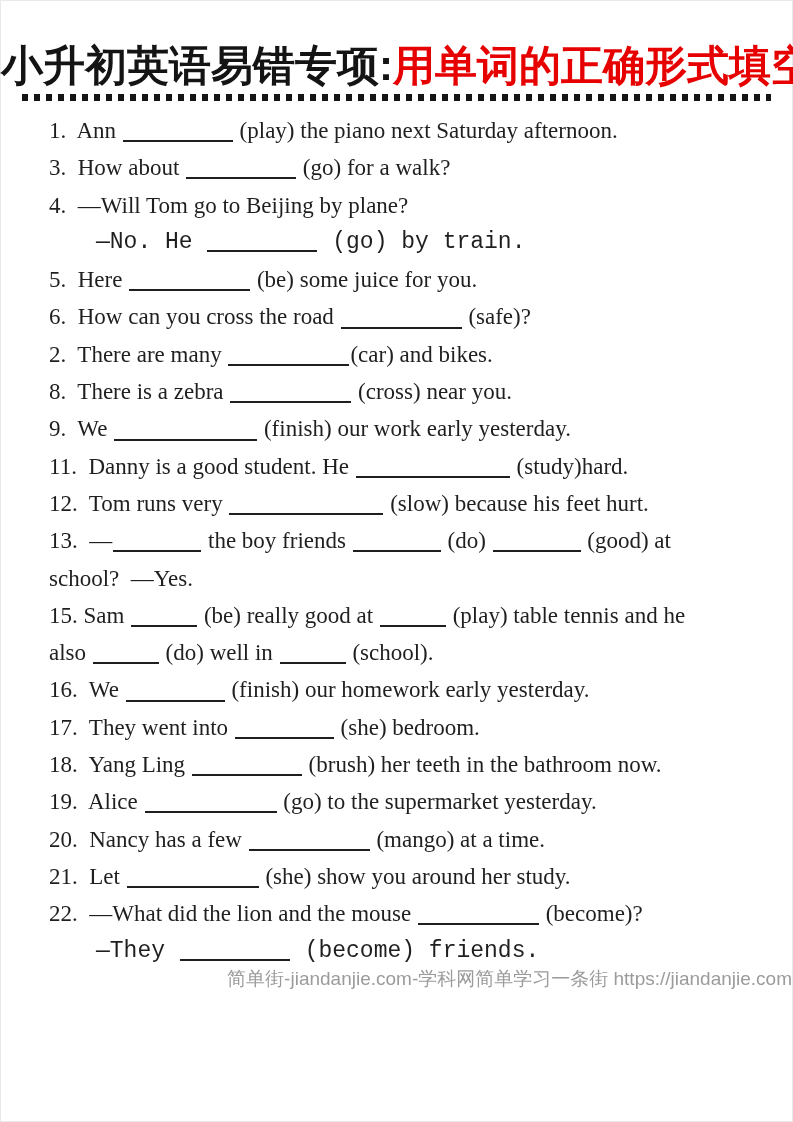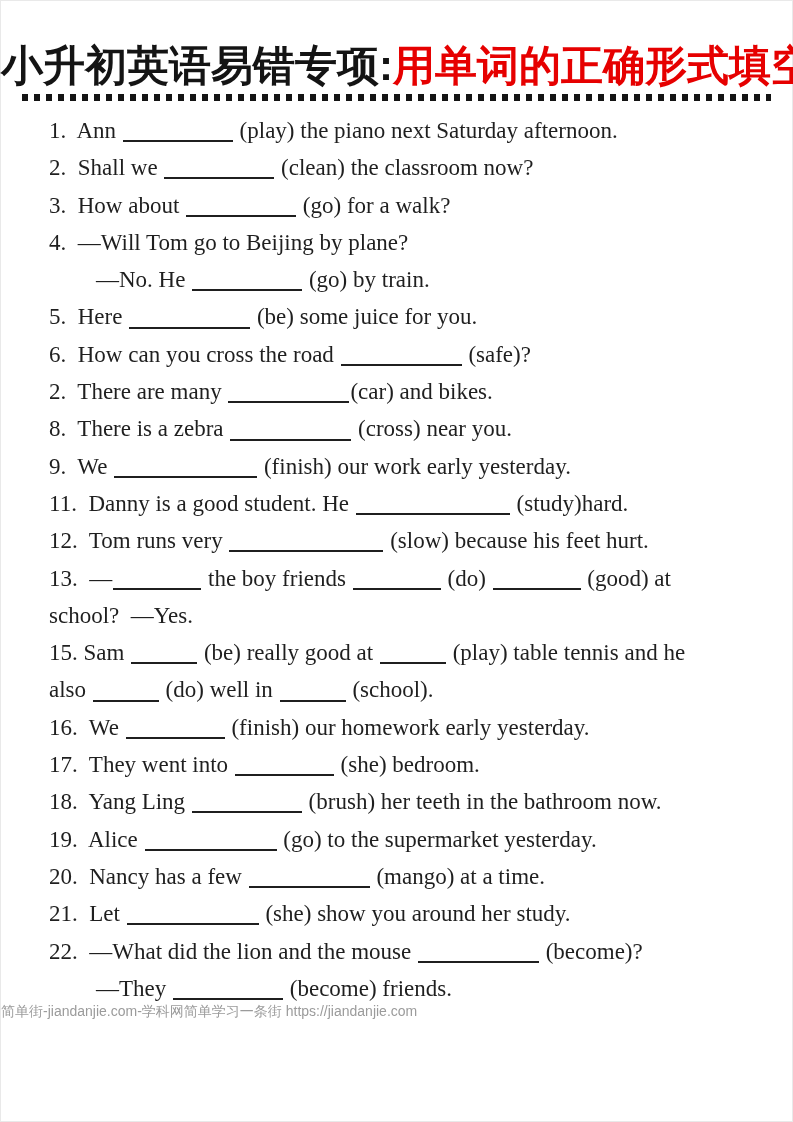--- a/index.html
+++ b/index.html
@@ -42,51 +42,50 @@
     margin-top: 11px;
     padding: 0 25px 0 48px;
     color: var(--body-text, #1f1f1f);
     font-size: 23px;
     line-height: 37.3px;
   }
   .q-line {
     white-space: pre-wrap;
     height: 37.3px;
   }
-  .q-line.indent { padding-left: 47px; }
+  .q-line.indent { padding-left: 47px; font-family: Liberation Mono, monospace; }
   .blank {
     display: inline-block;
     height: 1em;
     vertical-align: -0.18em;
     border-bottom: 2px solid var(--blank-line, #1f1f1f);
     margin: 0 1px;
   }
   .footer {
     margin-top: -4px;
-    text-align: left;
+    text-align: right;
     font-family: "Liberation Sans", "DejaVu Sans", sans-serif;
-    font-size: 14px;
+    font-size: 19px;
     color: var(--footer-text, #9b9b9b);
     white-space: nowrap;
   }
 </style>
 </head>
 <body>
 
 <div class="page">
 
   <div class="title">
     <span class="t-black">小升初英语易错专项:</span><span class="t-red">用单词的正确形式填空</span>
   </div>
 
   <div class="divider"></div>
 
   <div class="lines" id="lines">
       <div class="q-line"><span>1.  Ann </span><span class="blank" style="width: 110px;"></span><span> (play) the piano next Saturday afternoon.</span></div>
-      <div class="q-line"><span>2.  Shall we </span><span class="blank" style="width: 110px;"></span><span> (clean) the classroom now?</span></div>
       <div class="q-line"><span>3.  How about </span><span class="blank" style="width: 110px;"></span><span> (go) for a walk?</span></div>
       <div class="q-line"><span>4.  —Will Tom go to Beijing by plane?</span></div>
       <div class="q-line indent"><span>—No. He </span><span class="blank" style="width: 110px;"></span><span> (go) by train.</span></div>
       <div class="q-line"><span>5.  Here </span><span class="blank" style="width: 121px;"></span><span> (be) some juice for you.</span></div>
       <div class="q-line"><span>6.  How can you cross the road </span><span class="blank" style="width: 121px;"></span><span> (safe)?</span></div>
       <div class="q-line"><span>2.  There are many </span><span class="blank" style="width: 121px;"></span><span>(car) and bikes.</span></div>
       <div class="q-line"><span>8.  There is a zebra </span><span class="blank" style="width: 121px;"></span><span> (cross) near you.</span></div>
       <div class="q-line"><span>9.  We </span><span class="blank" style="width: 143px;"></span><span> (finish) our work early yesterday.</span></div>
       <div class="q-line"><span>11.  Danny is a good student. He </span><span class="blank" style="width: 154px;"></span><span> (study)hard.</span></div>
       <div class="q-line"><span>12.  Tom runs very </span><span class="blank" style="width: 154px;"></span><span> (slow) because his feet hurt.</span></div>

